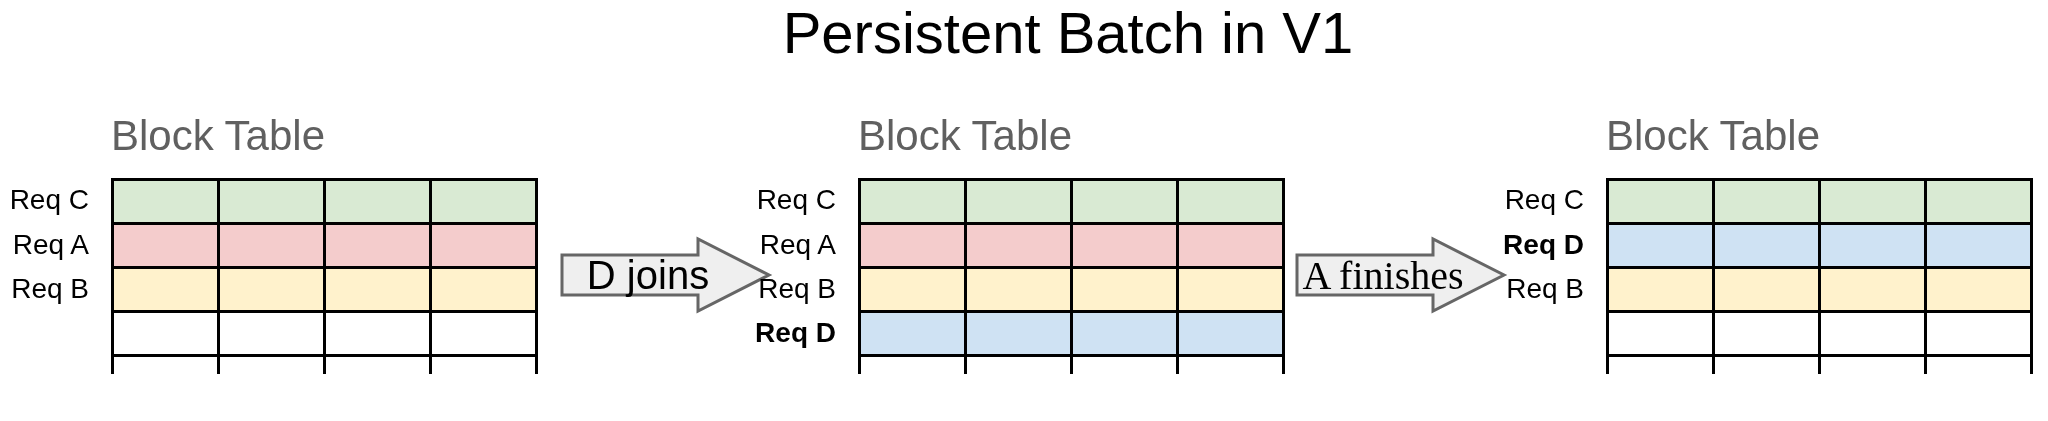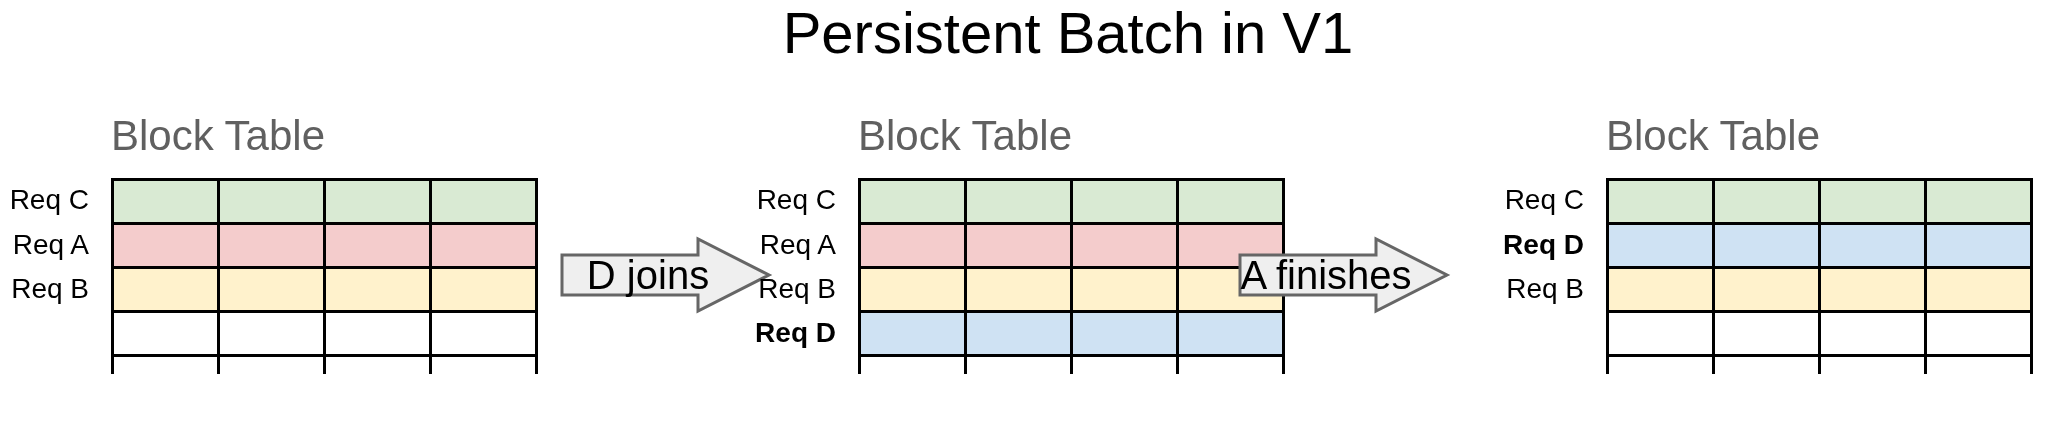--- a/index.html
+++ b/index.html
@@ -196,21 +196,21 @@
           <tr>
             <td style="background: rgb(255, 255, 255);"></td>
             <td style="background: rgb(255, 255, 255);"></td>
             <td style="background: rgb(255, 255, 255);"></td>
             <td style="background: rgb(255, 255, 255);"></td>
           </tr>
         </tbody>
       </table>
   </div>
 
-  <div class="arrow" style="left:1224px;">
+  <div class="arrow" style="left:1281px;font-family:Liberation Serif, serif;">
     <svg viewBox="0 0 212 76">
       <polygon points="2,18 138,18 138,2 209,38 138,74 138,58 2,58" fill="#efefef" stroke="#666666" stroke-width="3"></polygon>
     </svg>
     <div class="arrow-label">A finishes</div>
   </div>
 
   <div class="group" style="left:1444px;">
     <div class="block-heading">Block Table</div>
     <div class="row-labels">
         <div class="row-label">Req C</div>

